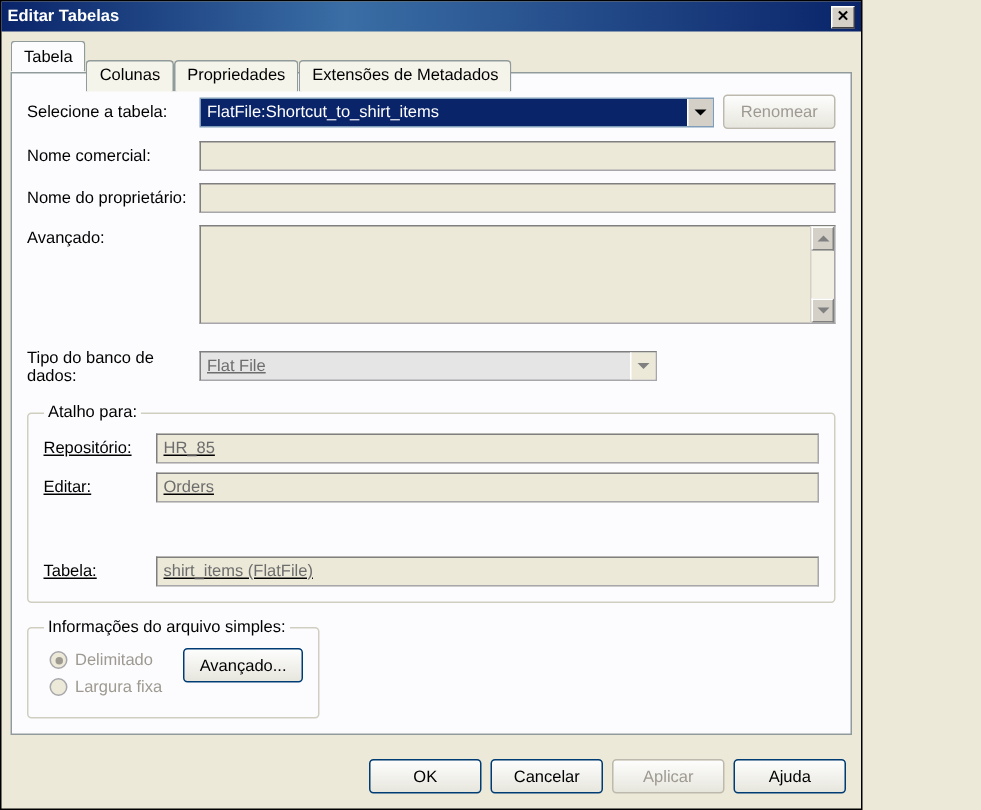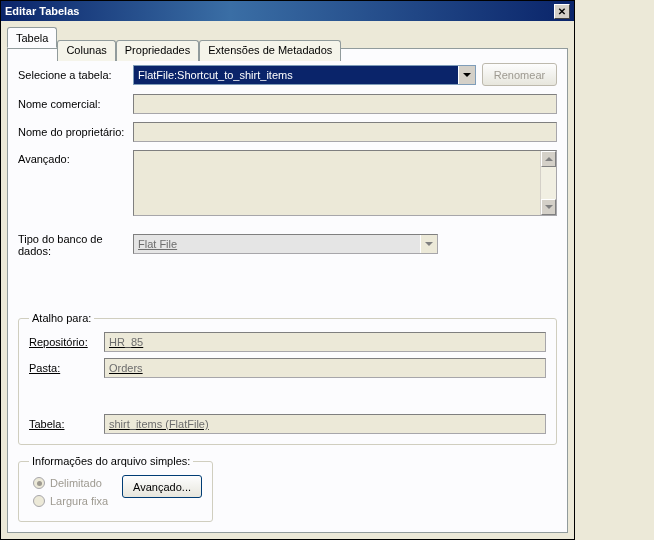--- a/index.html
+++ b/index.html
@@ -354,21 +354,21 @@
       <div class="spacer"></div>
 
       <div class="bottom-area">
         <fieldset class="grp grp-shortcut">
           <legend>Atalho para:</legend>
           <div class="srow">
             <div class="slbl">Repositório:</div>
             <div class="sval">HR_85</div>
           </div>
           <div class="srow">
-            <div class="slbl">Pasta:</div>
+            <div class="slbl">Editar:</div>
             <div class="sval">Orders</div>
           </div>
           <div class="srow">
             <div class="slbl">Tabela:</div>
             <div class="sval">shirt_items (FlatFile)</div>
           </div>
         </fieldset>
 
         <fieldset class="grp grp-info">
           <legend>Informações do arquivo simples:</legend>
@@ -388,13 +388,19 @@
             <div class="adv-row">
               <button class="btn"><span>Avançado...</span></button>
             </div>
           </div>
         </fieldset>
       </div>
 
     </div>
   </div>
 
+  <div class="footer">
+    <button class="btn"><span>OK</span></button>
+    <button class="btn"><span>Cancelar</span></button>
+    <button class="btn disabled"><span>Aplicar</span></button>
+    <button class="btn"><span>Ajuda</span></button>
+  </div>
 </div>
 
 </body></html>

